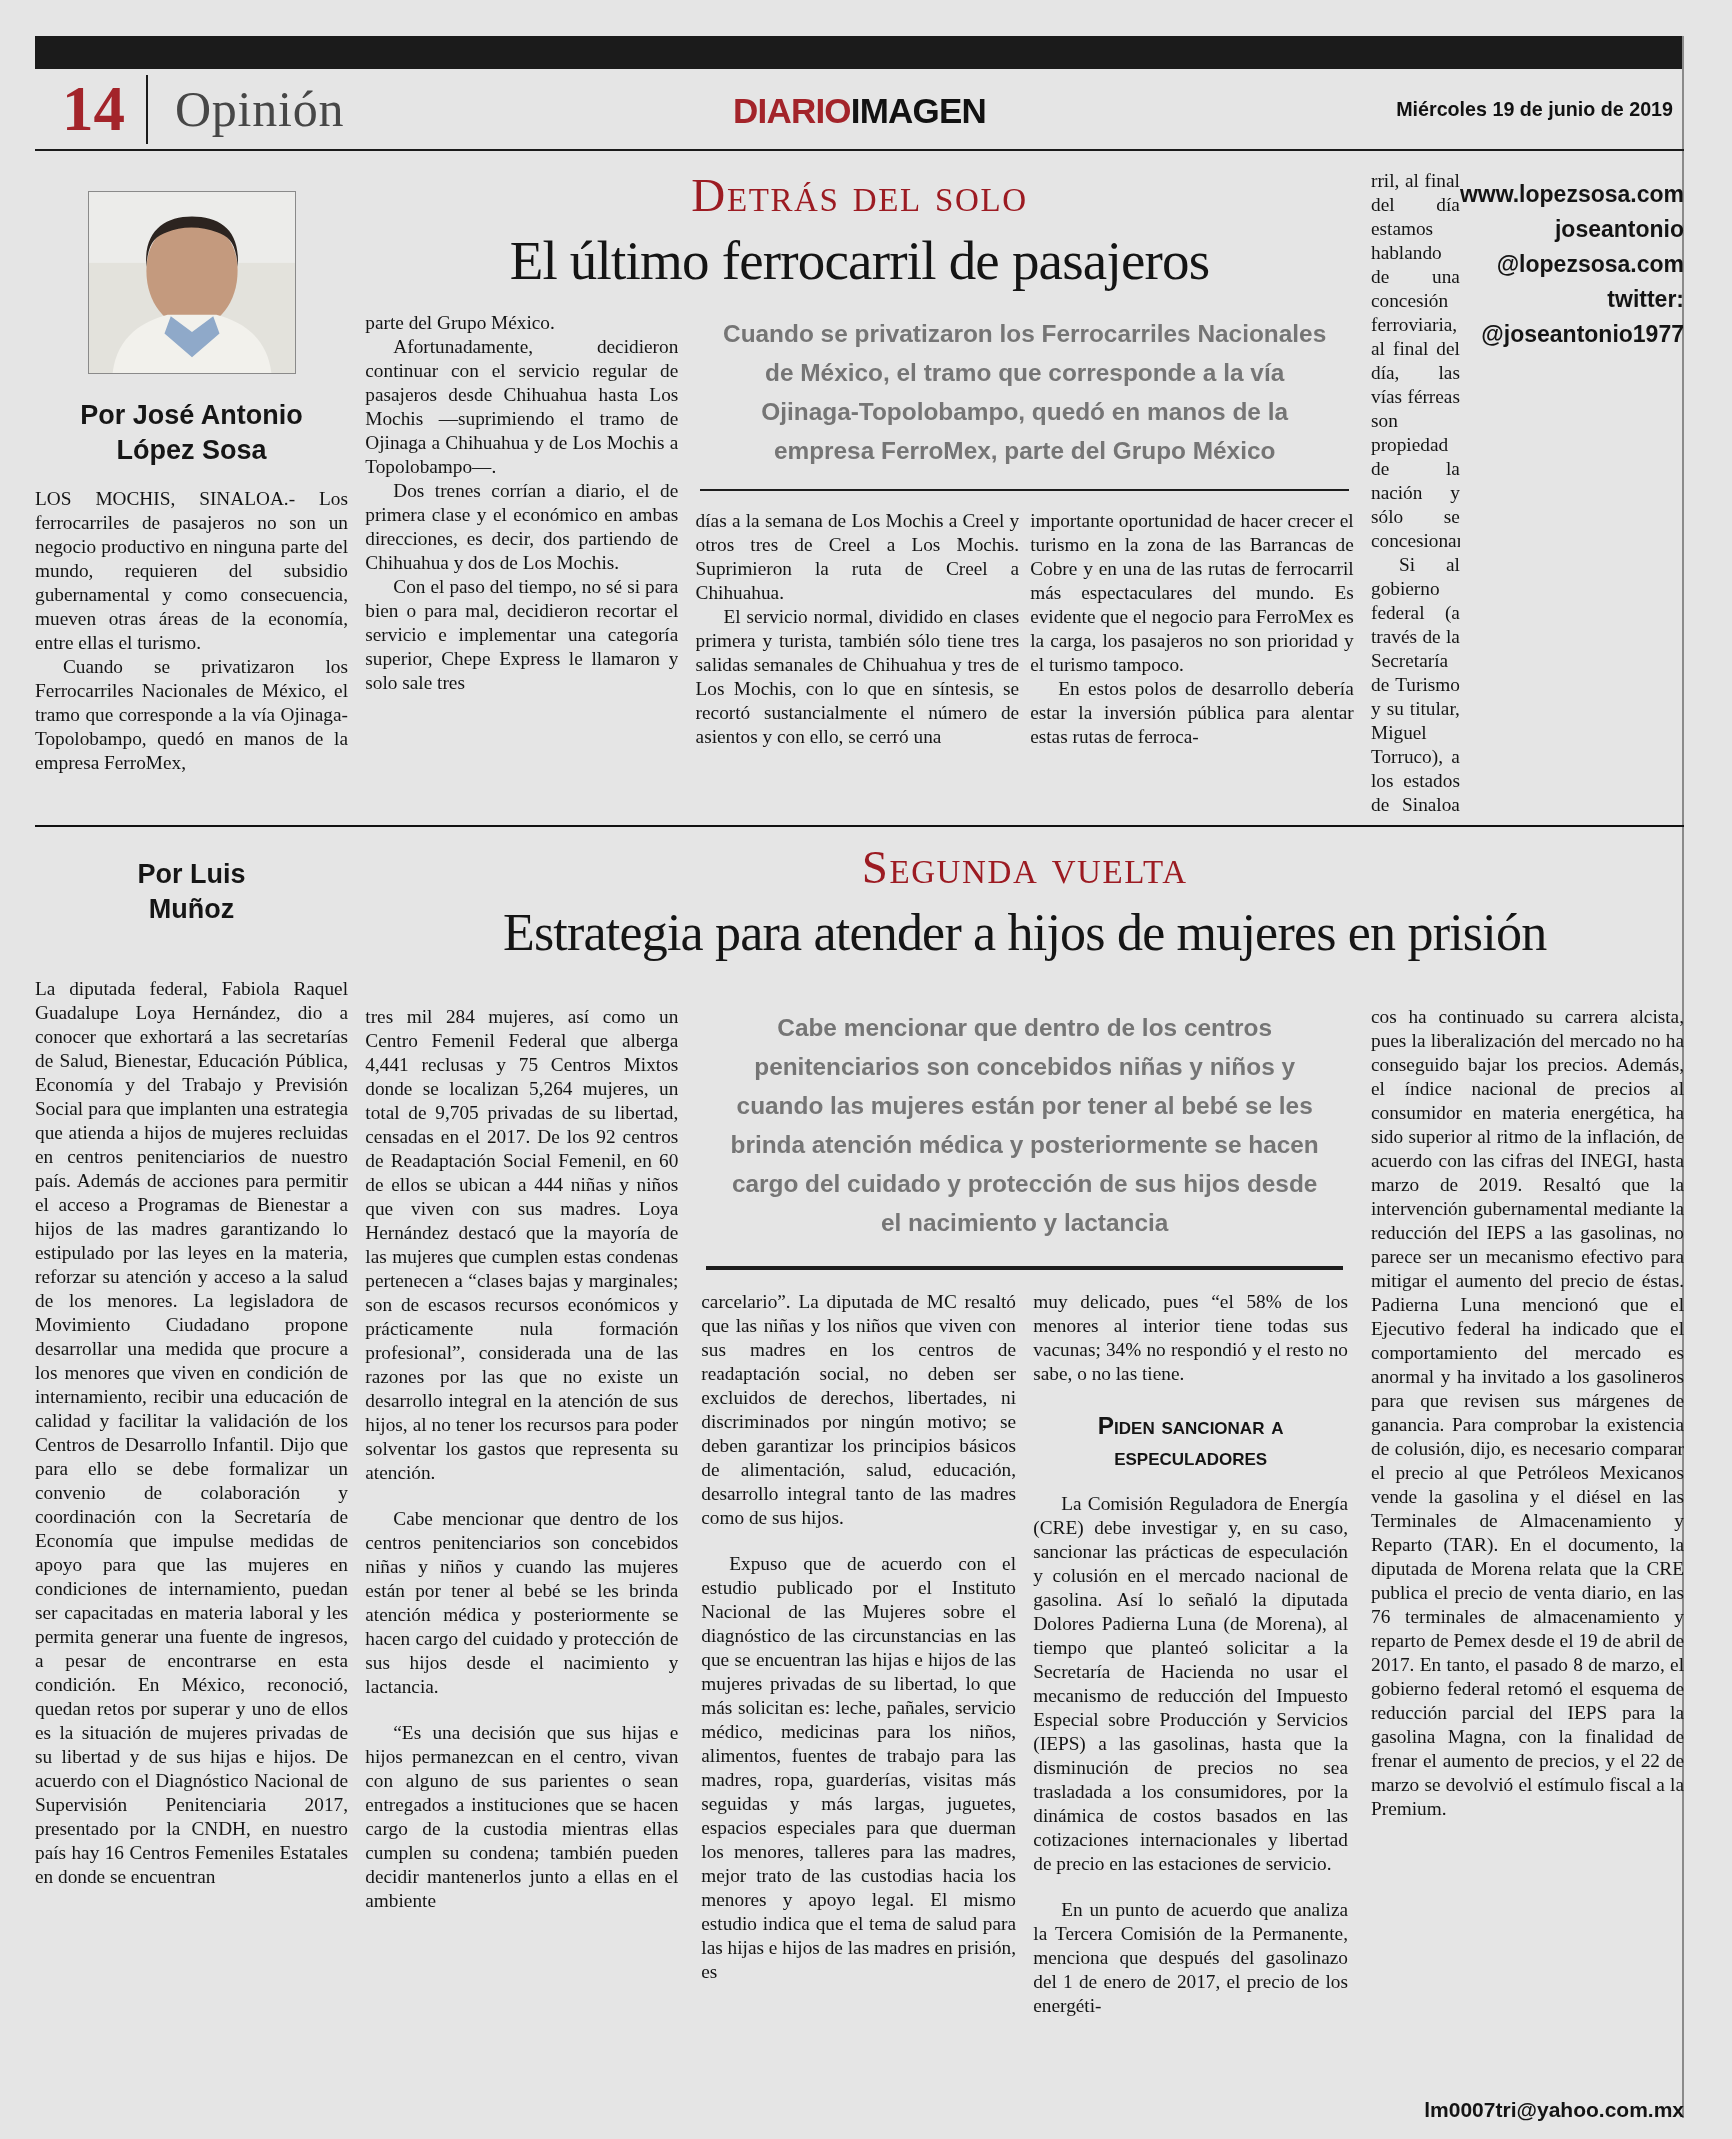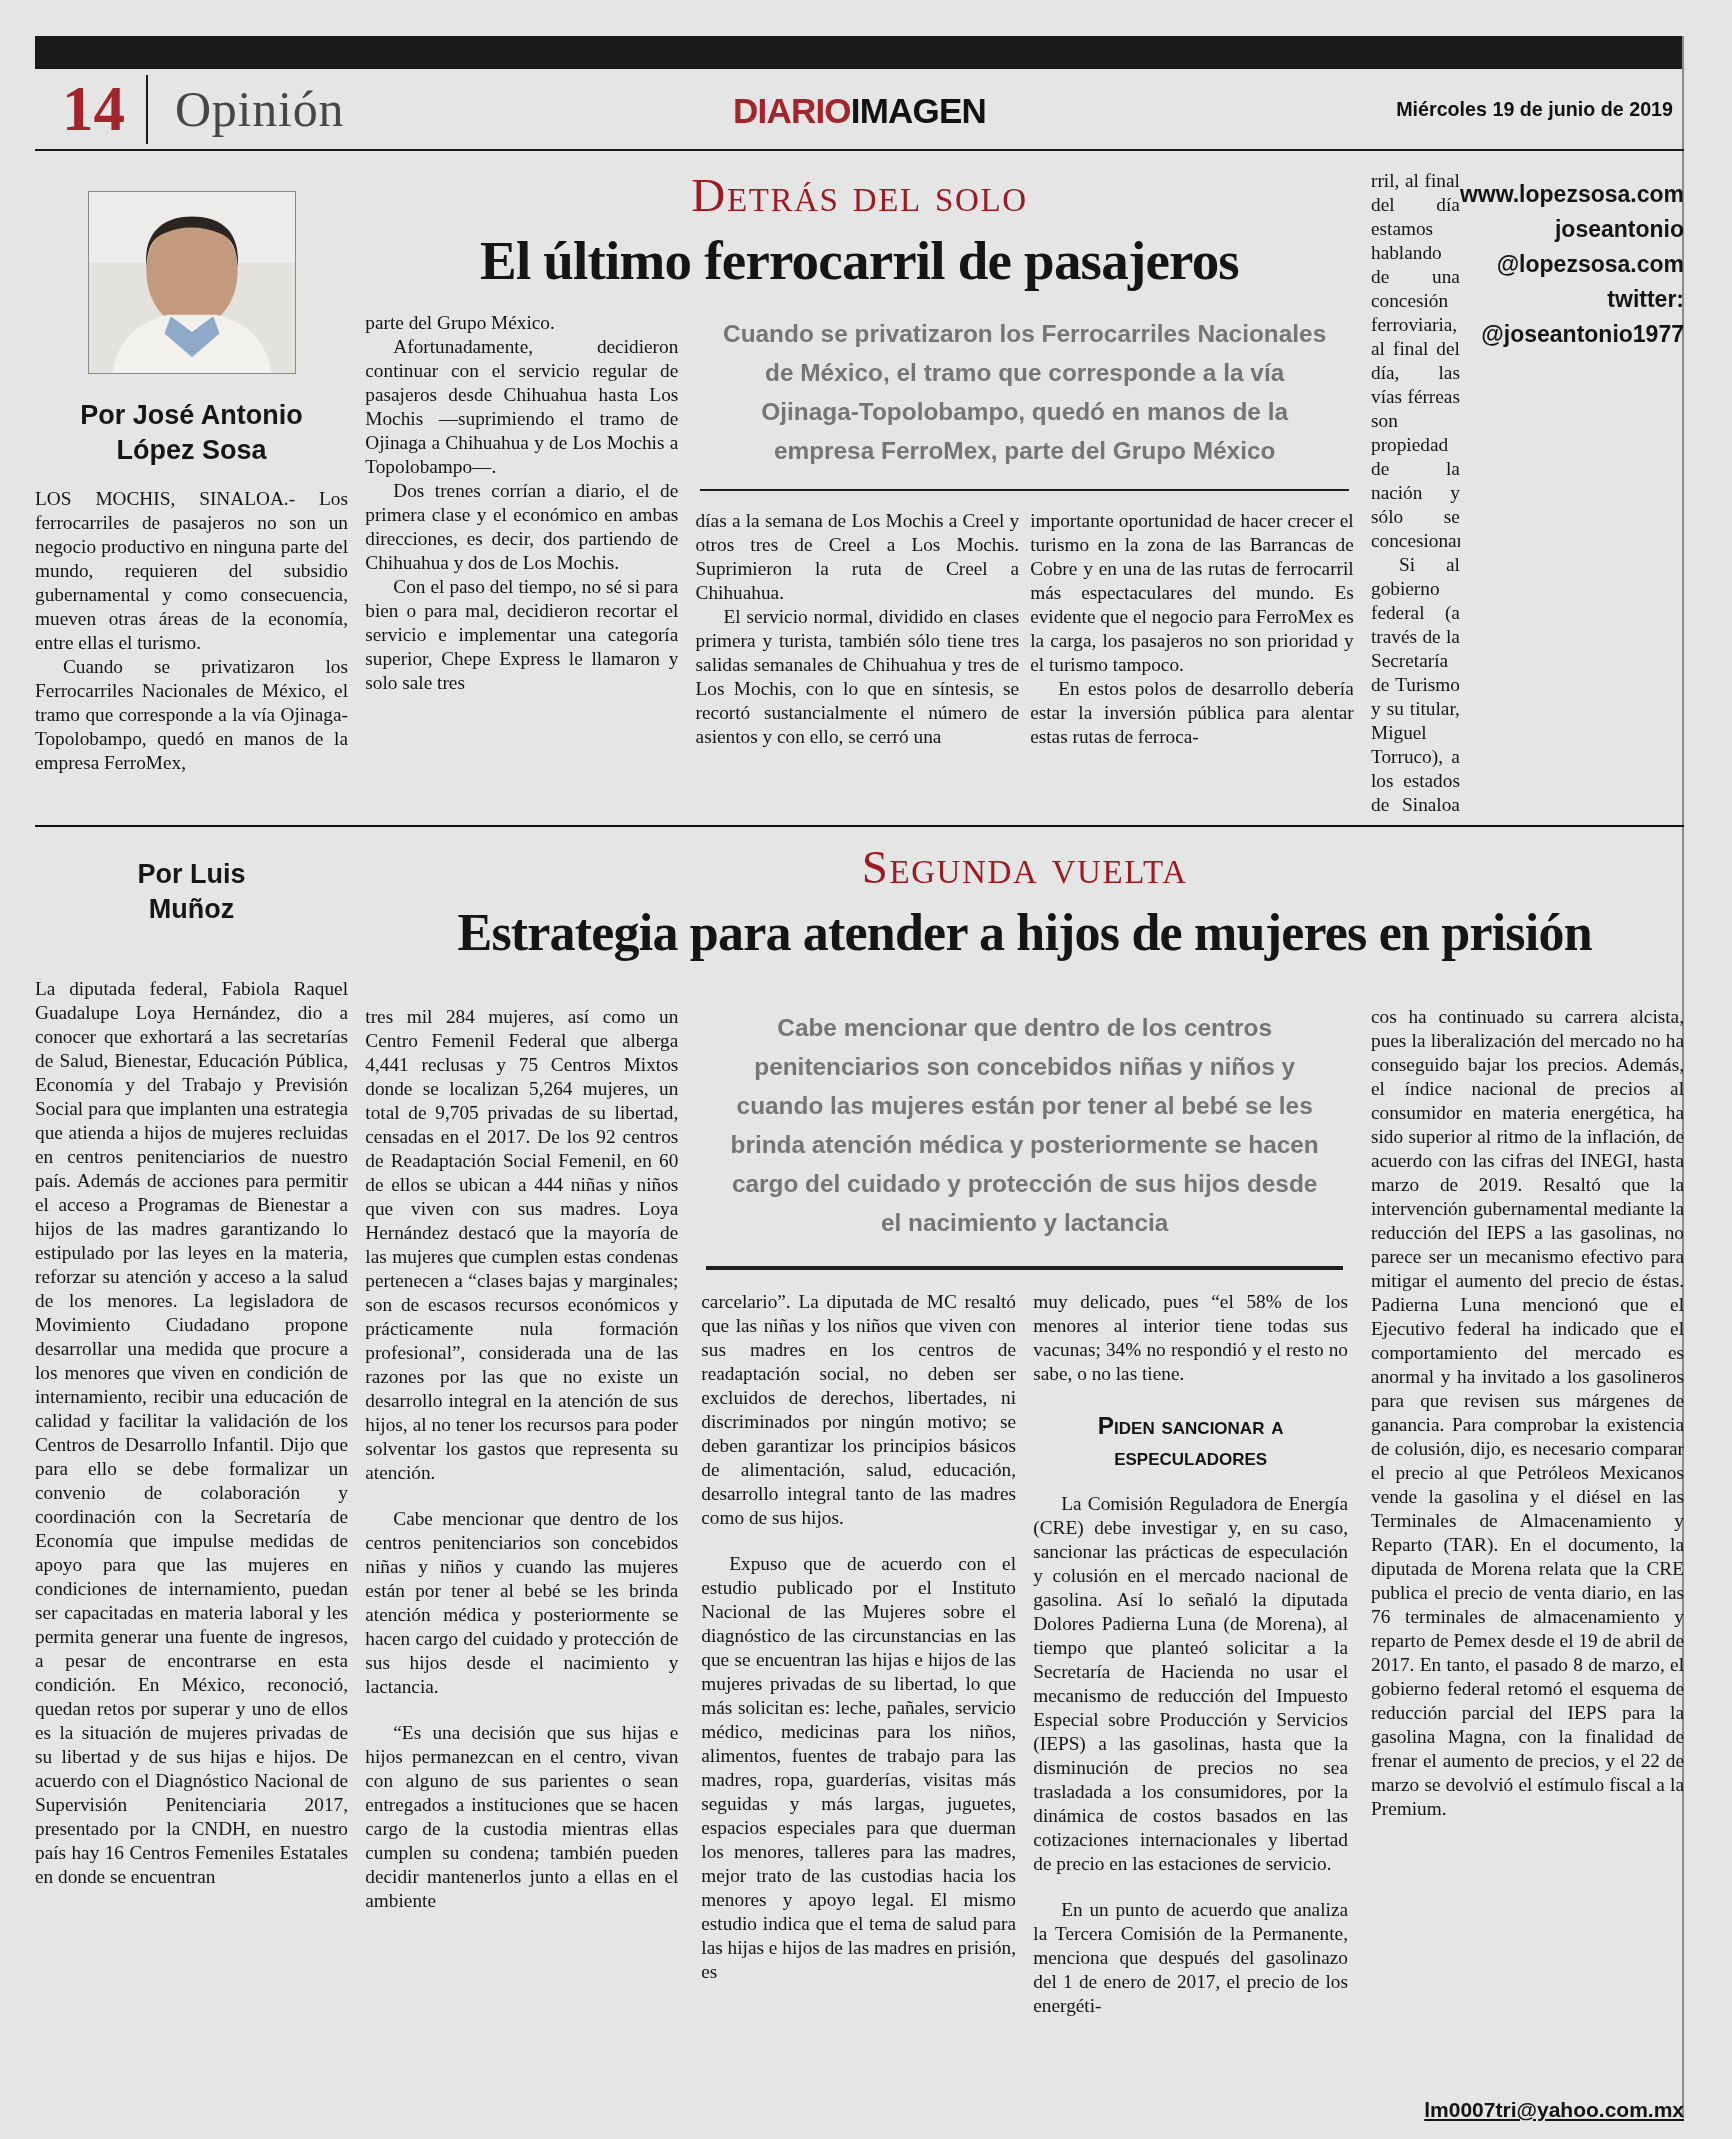--- a/index.html
+++ b/index.html
@@ -15,21 +15,21 @@
   .section-title{font-size:50px;color:#474747;padding-left:27px;letter-spacing:0.8px;}
   .masthead{position:absolute;left:50%;transform:translateX(-50%);top:22px;
             font-family:"Liberation Sans","DejaVu Sans",sans-serif;font-weight:700;
             font-size:35px;letter-spacing:-0.8px;white-space:nowrap;}
   .masthead .m1{color:#a3242a;} .masthead .m2{color:#121212;}
   .date{margin-left:auto;padding-right:11px;font-family:"Liberation Sans","DejaVu Sans",sans-serif;
         font-weight:700;font-size:19.7px;color:#111;}
   
   .kicker{text-align:center;font-variant:small-caps;color:#9c1b22;font-size:47px;line-height:52px;
           letter-spacing:1.6px;font-weight:500;}
-  .headline{text-align:center;font-size:55px;line-height:63px;font-weight:700;color:#151515;
+  .headline{text-align:center;font-size:55px;line-height:63px;font-weight:400;color:#151515;
             letter-spacing:-0.8px;margin-top:7.9px;}
   .headline.h2s{font-size:52px;}
   .byline{text-align:center;font-family:"Liberation Sans","DejaVu Sans",sans-serif;font-weight:700;
           font-size:27px;line-height:35px;color:#161616;}
   .bodytext p{font-size:19.3px;line-height:24px;text-align:justify;text-indent:28px;margin:0;}
   .bodytext p:first-child{text-indent:0;}
   .spaced p + p{margin-top:22px;}
   .keep-indent p:first-child{text-indent:28px;}
   .pullquote{font-family:"Liberation Sans","DejaVu Sans",sans-serif;font-weight:700;color:#757575;
              text-align:center;font-size:24.4px;line-height:39px;padding:3.2px 27px 19px;}
@@ -62,21 +62,21 @@
   .a2-left .bodytext{flex:1;overflow:hidden;}
   .a2-center{flex:1;display:flex;flex-direction:column;min-width:0;}
   .a2-center-body{display:flex;gap:23px;margin-top:41px;flex:1;min-height:0;}
   .a2-mid{flex:1;display:flex;flex-direction:column;min-width:0;}
   .a2-mid-cols{display:flex;gap:17.3px;margin-top:20.5px;flex:1;min-height:0;}
   .a2-mid-cols .mcol{flex:1;overflow:hidden;}
   .pq2{line-height:39px;padding-bottom:23.6px;}
   .a2-col5{width:313px;flex:none;display:flex;flex-direction:column;}
   .a2-col5 .paras{flex:1;overflow:hidden;}
   .email{flex:none;font-family:"Liberation Sans","DejaVu Sans",sans-serif;font-weight:700;
-         font-size:21px;text-align:right;padding-top:22px;text-decoration:underline;}
+         font-size:21px;text-align:right;padding-top:22px;}
 </style>
 </head>
 <body>
 
 <div class="page">
 
   <div class="topbar"></div>
   <div class="right-rule"></div>
 
   <div class="header">

